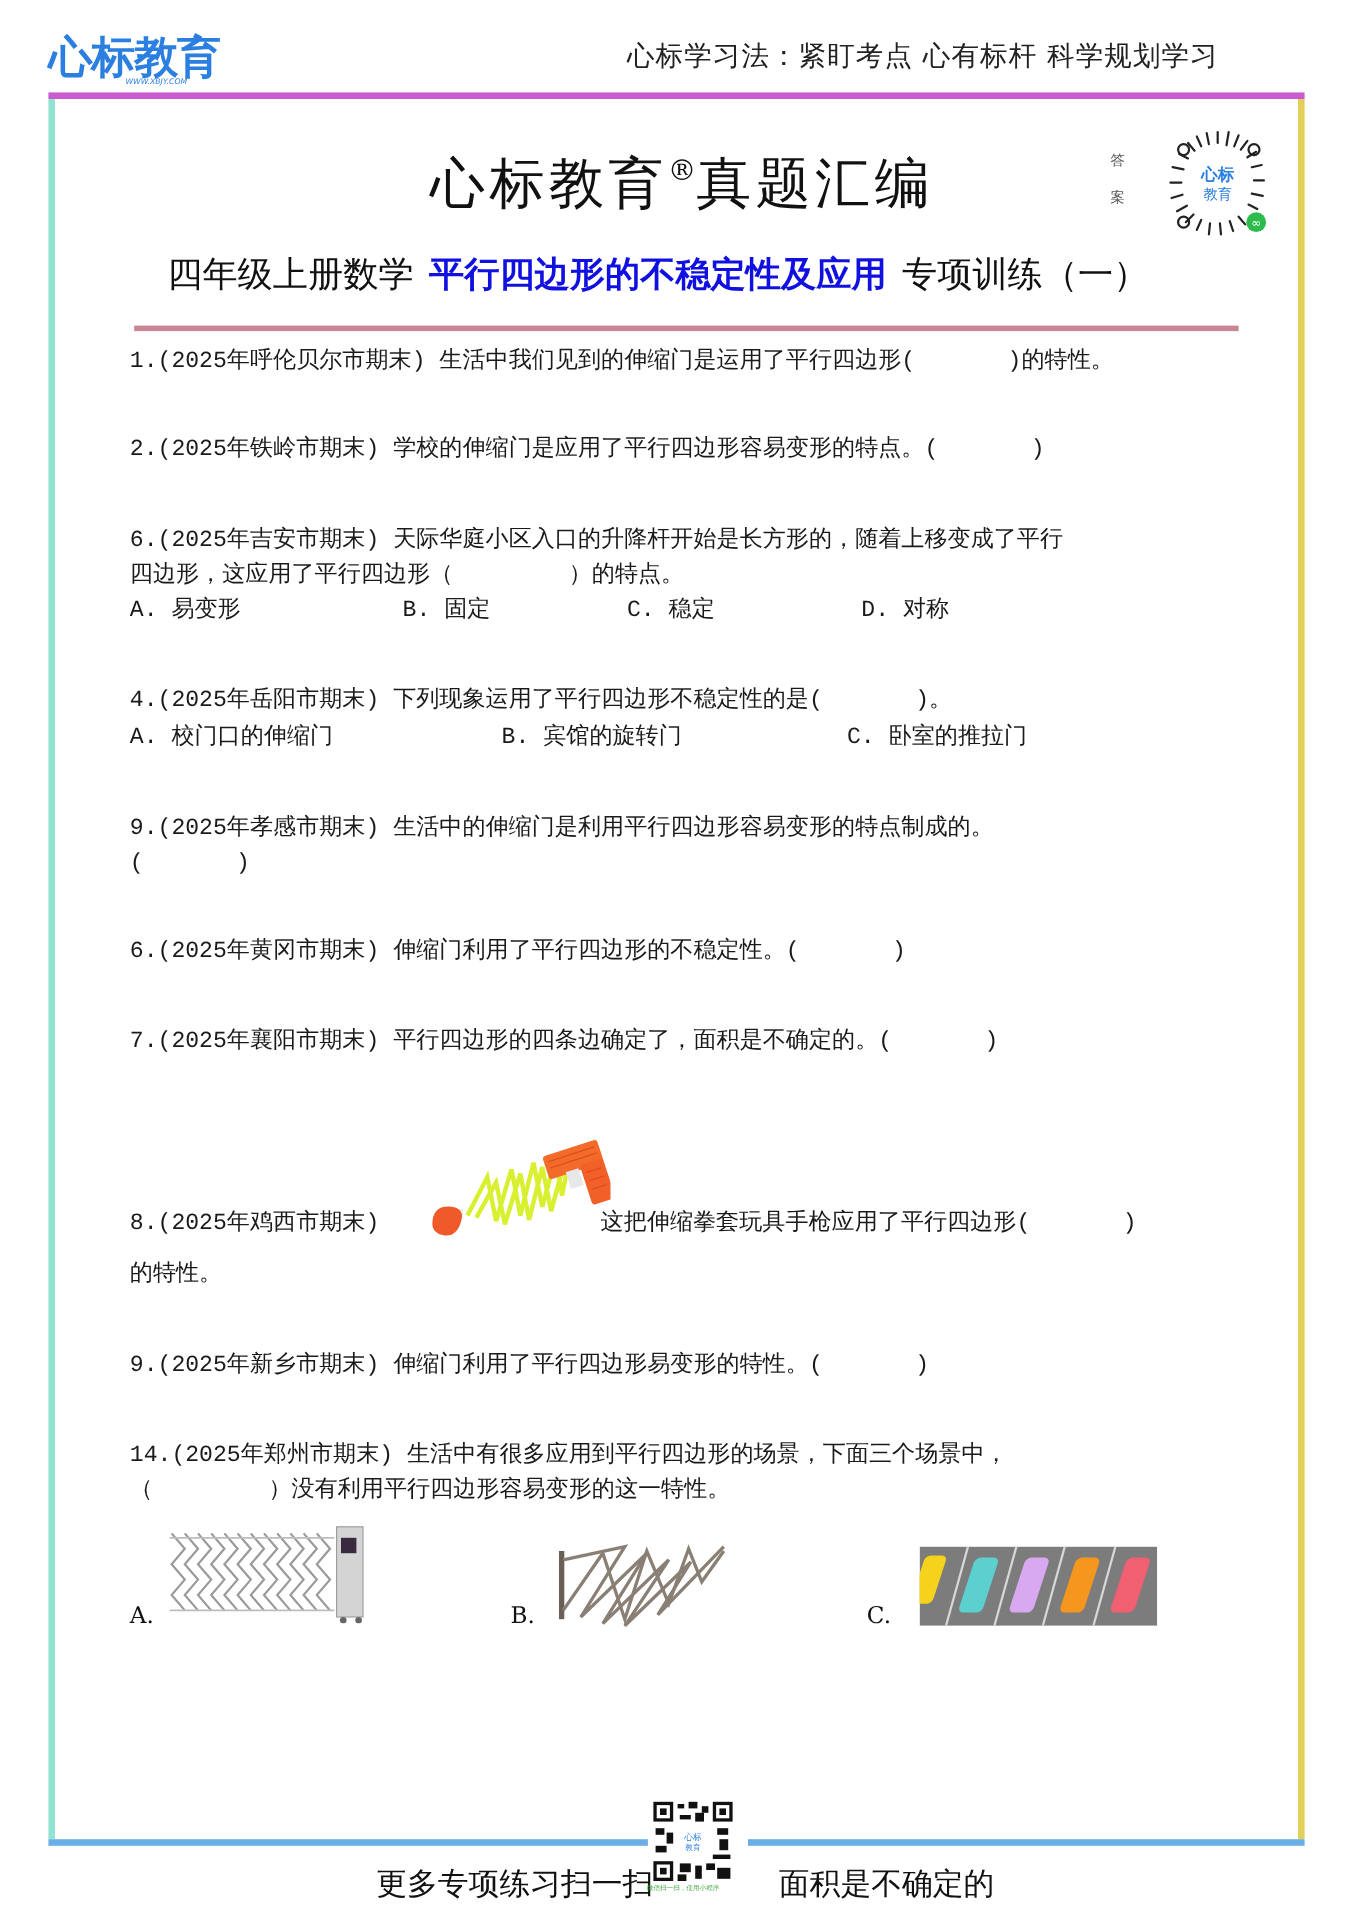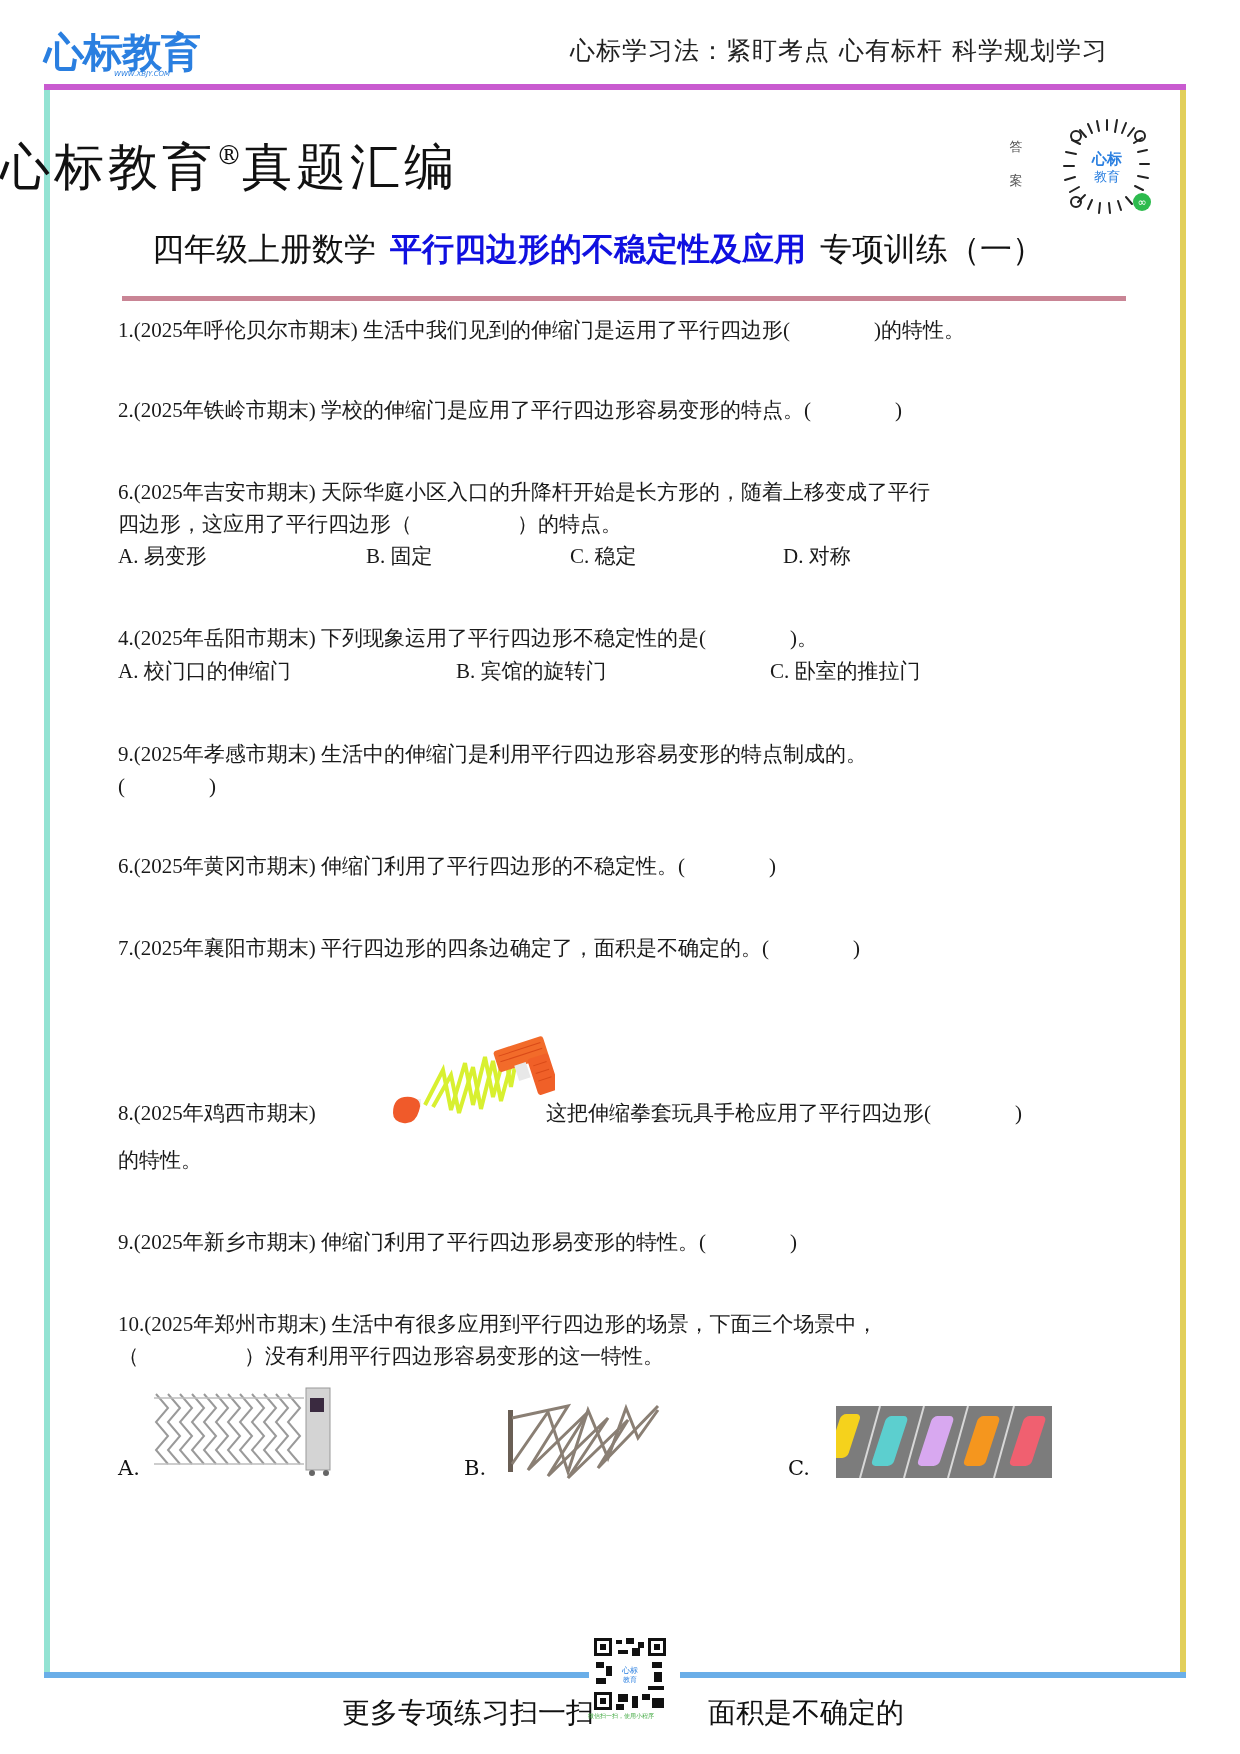--- a/index.html
+++ b/index.html
@@ -16,37 +16,37 @@
   .slogan { left: 570px; top: 34px; font-size: 25px; letter-spacing: 1px; white-space: nowrap;
             font-family: "DejaVu Serif", serif; color: #222; }
 
   
   .b-top    { left: 44px; top: 84px; width: 1142px; height: 6px; background: #c95bd0; }
   .b-left   { left: 44px; top: 90px; width: 6px; height: 1582px; background: #93e3d3; }
   .b-right  { left: 1180px; top: 90px; width: 6px; height: 1582px; background: #e2cf5a; }
   .b-bottom-l { left: 44px; top: 1672px; width: 545px; height: 6px; background: #6aaee8; }
   .b-bottom-r { left: 680px; top: 1672px; width: 506px; height: 6px; background: #6aaee8; }
 
-  .title { left: 0; width: 1240px; top: 134px; text-align: left; font-size: 50px;
+  .title { left: 0; width: 1240px; top: 134px; text-align: center; font-size: 50px;
            letter-spacing: 4px; font-family: "DejaVu Serif", serif; }
   .title sup { font-size: 26px; vertical-align: 20px; letter-spacing: 0; }
 
   .ans-label { left: 1008px; top: 130px; font-size: 13px; color: #555; line-height: 34px;
                width: 16px; text-align: center; }
   .qr-top { left: 1052px; top: 114px; width: 110px; height: 110px; }
 
   .subtitle { left: 152px; top: 228px; font-size: 32px; white-space: nowrap;
               font-family: Liberation Sans, sans-serif; }
   .subtitle .topic { color: #1010e0; font-weight: bold; margin: 0 14px; }
 
   .divider { left: 122px; top: 296px; width: 1004px; height: 5px; background: #c98595; }
 
   
   .q { left: 118px; font-size: 21px; line-height: 32px; white-space: nowrap;
-       font-family: Liberation Serif, serif; color: #1a1a1a; }
+       font-family: Liberation Mono, monospace; color: #1a1a1a; }
   .opt { position: absolute; }
 
   
   .toy { left: 385px; top: 1025px; width: 170px; height: 105px; }
   .img-a { left: 154px; top: 1384px; width: 186px; height: 92px; }
   .img-b { left: 508px; top: 1398px; width: 158px; height: 82px; }
   .img-c { left: 836px; top: 1406px; width: 216px; height: 72px; }
   .lbl { font-size: 21px; font-family: "DejaVu Serif", serif; }
 
   
@@ -165,21 +165,21 @@
         <line x1="144" y1="54" x2="158" y2="54"></line>
         <line x1="144" y1="62" x2="158" y2="62"></line>
     </g>
   </g>
 </svg>
 <div class="abs q" style="top:1097px; left:546px">这把伸缩拳套玩具手枪应用了平行四边形(　　　　)</div>
 <div class="abs q" style="top:1144px">的特性。</div>
 
 <div class="abs q" style="top:1226px">9.(2025年新乡市期末) 伸缩门利用了平行四边形易变形的特性。(　　　　)</div>
 
-<div class="abs q" style="top:1308px">10.(2025年郑州市期末) 生活中有很多应用到平行四边形的场景，下面三个场景中，</div>
+<div class="abs q" style="top:1308px">14.(2025年郑州市期末) 生活中有很多应用到平行四边形的场景，下面三个场景中，</div>
 <div class="abs q" style="top:1340px">（　　　　　）没有利用平行四边形容易变形的这一特性。</div>
 
 <div class="abs lbl" style="left:118px; top:1456px">A.</div>
 <svg class="abs img-a" viewBox="0 0 186 92">
   <g stroke="#9a9a9a" stroke-width="2" fill="none">
     <path d="M2 10 L14 24 L2 38 L14 52 L2 66 L14 80"></path>
       <path d="M14 10 L26 24 L14 38 L26 52 L14 66 L26 80"></path>
     <path d="M26 10 L38 24 L26 38 L38 52 L26 66 L38 80"></path>
       <path d="M38 10 L50 24 L38 38 L50 52 L38 66 L50 80"></path>
     <path d="M50 10 L62 24 L50 38 L62 52 L50 66 L62 80"></path>

